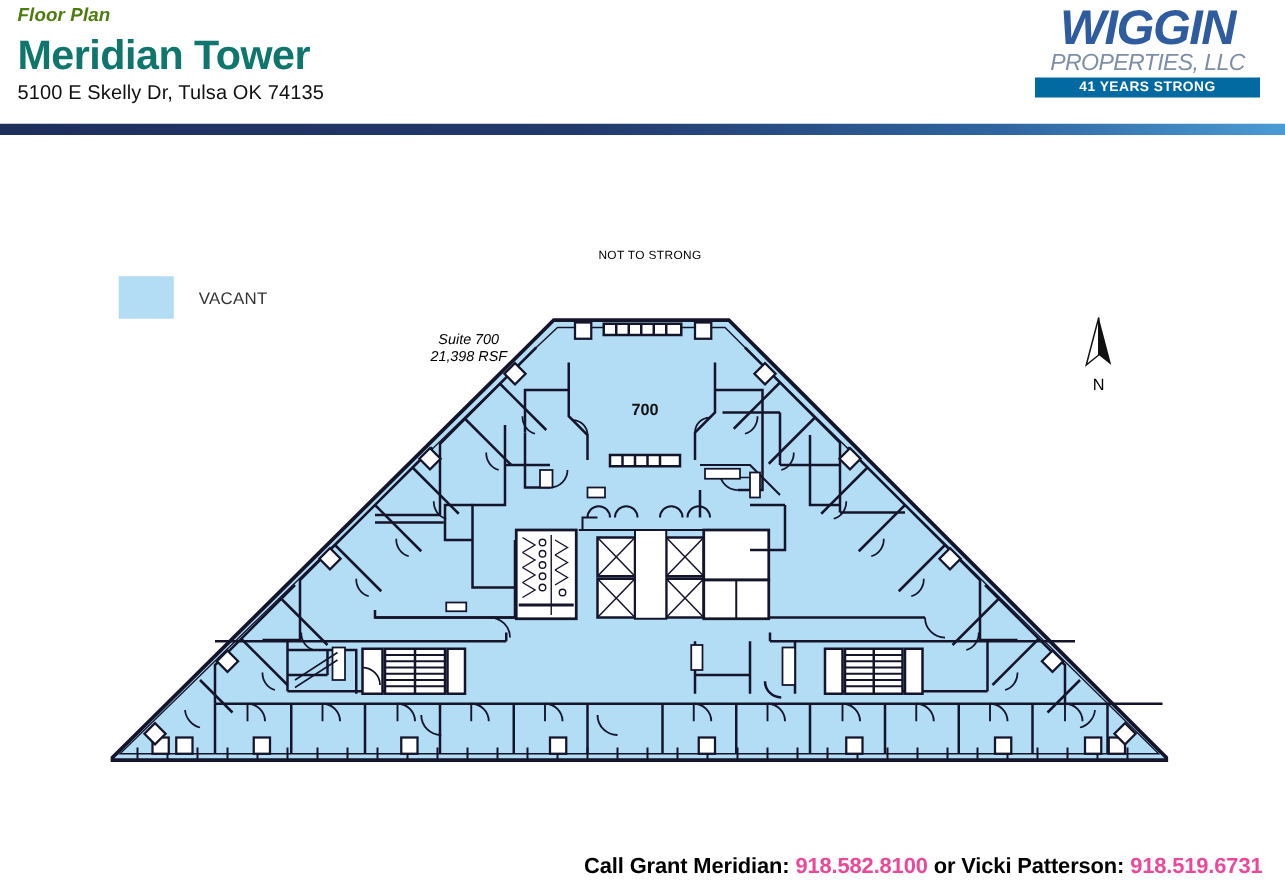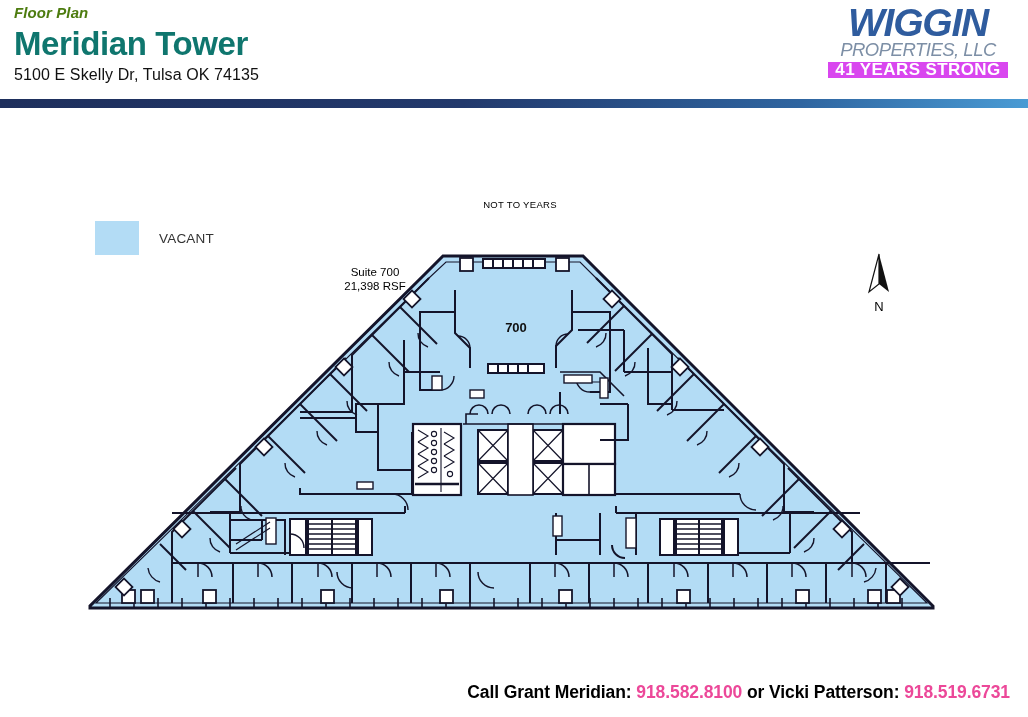--- a/index.html
+++ b/index.html
@@ -29,37 +29,37 @@
   #logo{position:absolute;right:20px;top:4px;width:180px;text-align:center;}
   #logo-wiggin{
     font-size:39px;font-weight:bold;font-style:italic;color:#2f5c9e;
     line-height:38px;letter-spacing:-1.2px;
   }
   #logo-props{
     font-size:18.5px;font-style:italic;color:#7d8fa6;
     line-height:20px;letter-spacing:-.5px;margin-top:-2px;
   }
   #logo-bar{
-    margin-top:2px;background:#d946ef;color:#ffffff;
-    font-size:17px;font-weight:bold;letter-spacing:.4px;
+    margin-top:2px;background:#0369a1;color:#ffffff;
+    font-size:11px;font-weight:bold;letter-spacing:.4px;
     line-height:16px;height:16px;
   }
   #hdr-rule{
     position:absolute;left:0;top:99px;width:1028px;height:9px;
     background:linear-gradient(to right,#1e2f5c 0%,#22396c 45%,#2f65a0 78%,#4a9bd4 100%);
   }
   
   #legend{position:absolute;left:68px;top:221px;display:flex;align-items:center;margin-left:27px;}
   #legend-swatch{width:44px;height:34px;background:#b3dcf5;}
   #legend-label{margin-left:20px;font-size:13.5px;color:#333333;letter-spacing:.2px;}
   
   #floor-caption{position:absolute;left:420px;top:199px;width:200px;text-align:center;}
   #floor-name{font-size:14.5px;font-weight:bold;color:#000;letter-spacing:.3px;line-height:17px;}
   #floor-scale{font-size:9.5px;color:#000;letter-spacing:.3px;line-height:12px;}
-  #suite-caption{position:absolute;left:330px;top:265px;width:90px;text-align:center;}
+  #suite-caption{position:absolute;left:330px;top:265px;width:90px;text-align:center;font-style:italic;}
   #suite-caption div{font-size:11.5px;color:#000;line-height:14px;}
   #north{position:absolute;left:858px;top:252px;width:42px;text-align:center;}
   #north-label{font-size:13px;color:#000;line-height:13px;margin-top:-2px;}
   
   #footer{
     position:absolute;left:0;top:682px;width:1010px;text-align:right;
     font-size:17.5px;font-weight:bold;color:#000;letter-spacing:-.1px;
   }
   #footer .tel{color:#ec4899;margin-top:36px;}
   #plan{position:absolute;left:0;top:0;}
@@ -82,21 +82,21 @@
 
   <div id="hdr-rule"></div>
 </div>
 
 <div id="legend">
   <div id="legend-swatch" style="background: rgb(179, 220, 245);"></div>
   <div id="legend-label">VACANT</div>
 </div>
 
 <div id="floor-caption">
-  <div id="floor-scale">NOT TO YEARS</div>
+  <div id="floor-scale">NOT TO STRONG</div>
 </div>
 
 <div id="suite-caption">
   <div>Suite 700</div>
   <div>21,398 RSF</div>
 </div>
 
 <div id="north">
   <svg width="42" height="46" viewBox="0 0 42 46">
     <polygon points="21,2 31,40 21,32" fill="#111111"></polygon>

